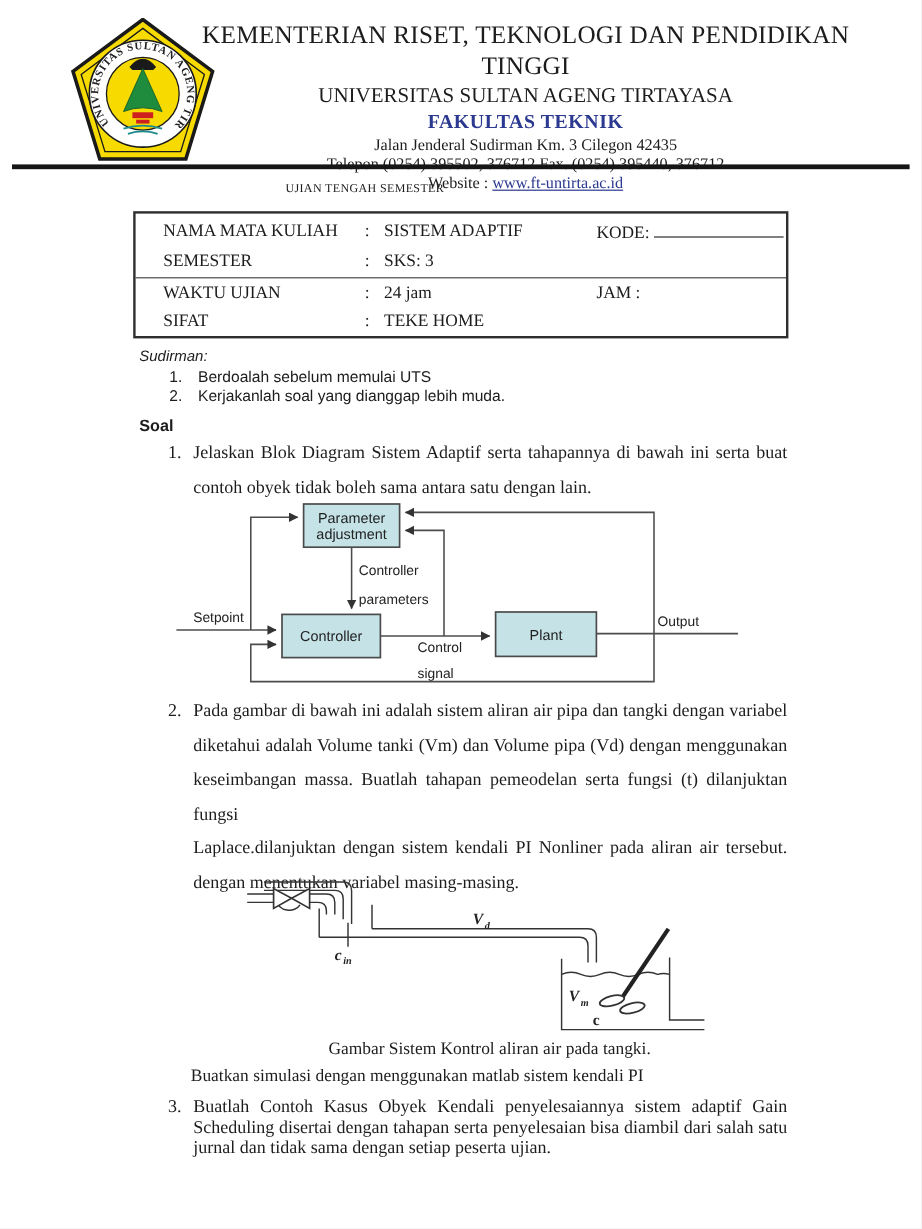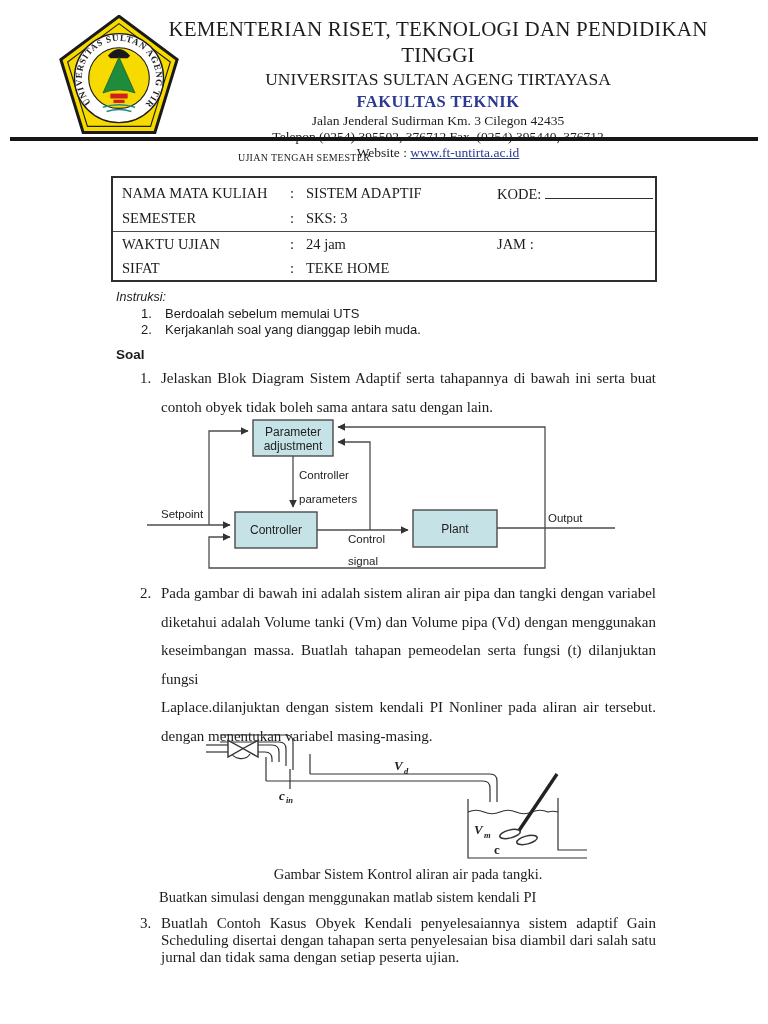--- a/index.html
+++ b/index.html
@@ -15,21 +15,21 @@
   .hdr-addr{font-size:13.5px;line-height:16px;}
   .hdr-web a{color:#2b3990;text-decoration:underline;}
   .rule{left:10px;top:137px;width:748px;height:4px;background:#161616;}
 
   
   .title{left:0;top:152px;width:608px;text-align:center;font-size:10px;font-weight:normal;letter-spacing:.3px;}
   .info-table{left:111px;top:176px;width:546px;height:106px;border:2px solid #2e2e2e;box-sizing:border-box;}
   .itr{display:flex;height:25px;align-items:center;font-size:14.5px;}
   .itr.first{margin-top:3px;}
   .itr.midrule{border-top:1.5px solid #4a4a4a;height:24px;}
-  .it-label{flex:0 0 168px;padding-left:9px;}
+  .it-label{flex:0 0 168px;padding-left:23px;}
   .it-colon{flex:0 0 16px;}
   .it-value{flex:1;font-family:Liberation Serif, serif;}
   .it-right{flex:0 0 158px;}
   .blank-line{display:inline-block;width:108px;border-bottom:1.2px solid #2e2e2e;height:13px;vertical-align:baseline;}
 
   
   .sans{font-family:"Liberation Sans", sans-serif;}
   .ins-head{left:116px;top:290px;font-size:12.5px;font-style:italic;}
   .ins-item{left:141px;font-size:13px;display:flex;}
   .ins-num{width:24px;}
@@ -116,21 +116,21 @@
       <span class="it-right" style="padding-left:4px;">JAM :</span>
     </div>
     <div class="itr">
       <span class="it-label">SIFAT</span>
       <span class="it-colon">:</span>
       <span class="it-value">TEKE HOME</span>
       <span class="it-right"></span>
     </div>
   </div>
 
-  <div class="abs sans ins-head">Instruksi:</div>
+  <div class="abs sans ins-head">Sudirman:</div>
   <div class="abs sans ins-item" style="top:306px;">
     <span class="ins-num">1.</span>
     <span>Berdoalah sebelum memulai UTS</span>
   </div>
   <div class="abs sans ins-item" style="top:322px;">
     <span class="ins-num">2.</span>
     <span>Kerjakanlah soal yang dianggap lebih muda.</span>
   </div>
   <div class="abs sans soal-head">Soal</div>
 

